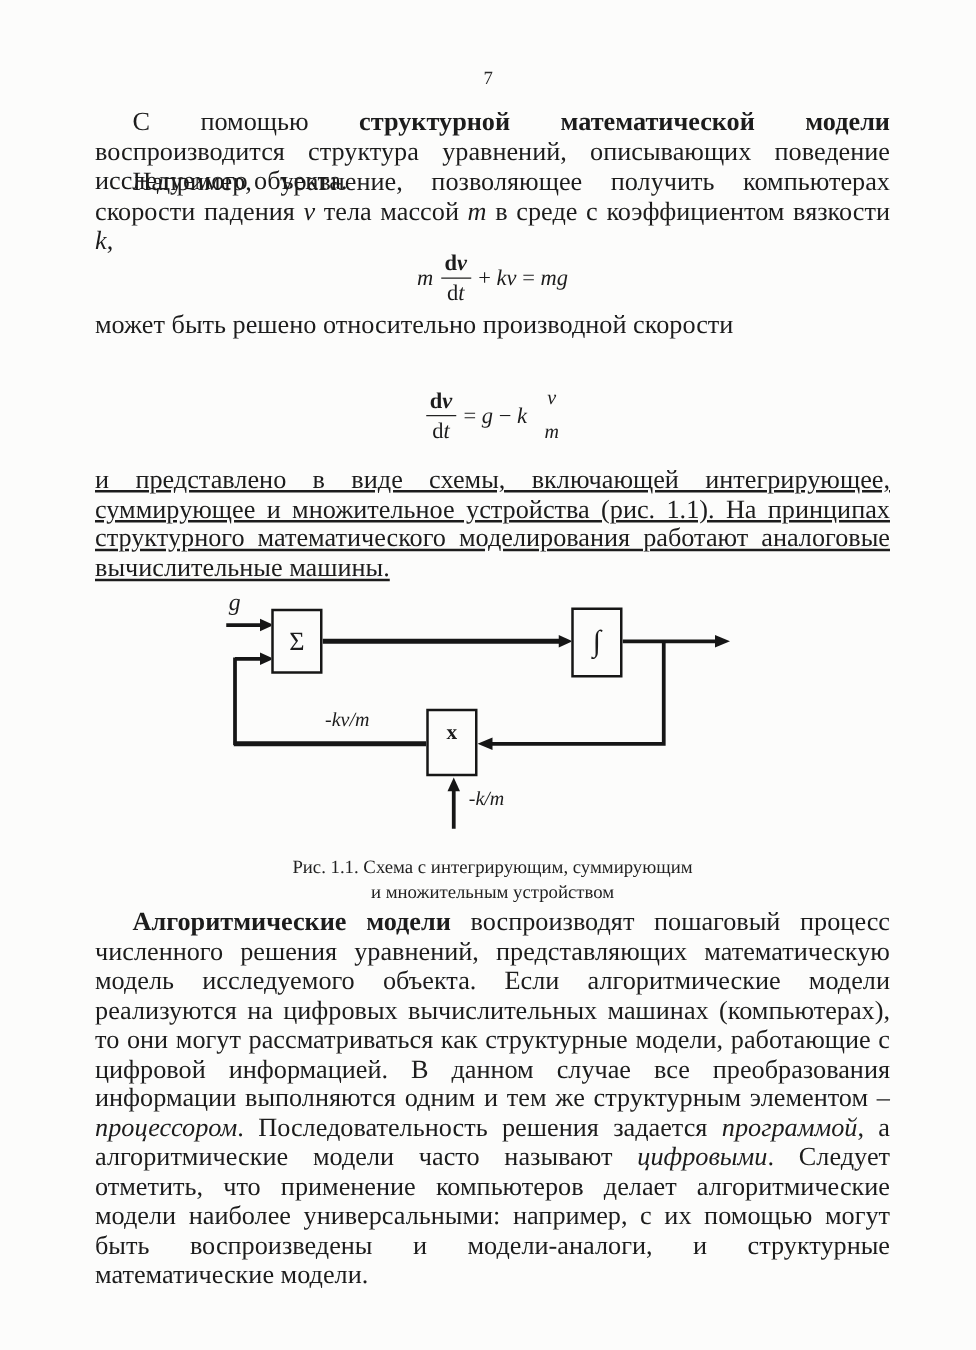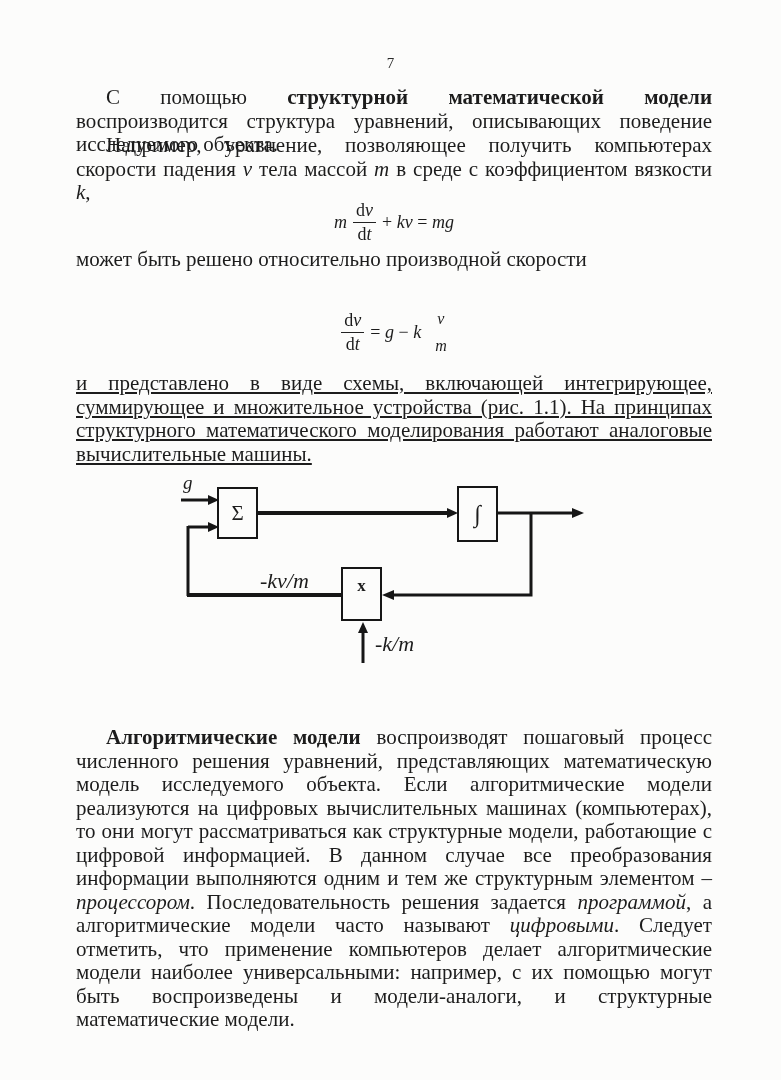--- a/index.html
+++ b/index.html
@@ -30,34 +30,34 @@
   .p5{top:726px;}
   
   .equation{
     position:absolute;left:76px;width:636px;
     display:flex;justify-content:center;align-items:center;
     font-size:18px;gap:6px;
   }
   .eq1{top:196px;height:52px;}
   .eq2{top:303px;height:58px;}
   .frac{display:inline-flex;flex-direction:column;align-items:center;line-height:1.15;}
-  .frac .num{padding:0 3px 1px;border-bottom:1.4px solid #222;}
+  .frac .num{padding:0 3px 1px;border-bottom:1.4px solid #222;font-weight:bold;}
   .frac .den{padding-top:1px;}
   .stack{display:inline-flex;flex-direction:column;align-items:center;row-gap:11px;font-size:16px;line-height:1;margin-left:8px;}
   
   .diagram{position:absolute;top:465px;left:0;width:781px;height:210px;}
   .diagram svg{position:absolute;top:0;left:0;}
   .block{
     position:absolute;border:2px solid #161616;background:#fcfcfb;
     display:flex;justify-content:center;box-sizing:border-box;
   }
   .block-sum{left:217px;top:22px;width:41px;height:52px;align-items:center;font-size:21px;}
   .block-int{left:457px;top:21px;width:41px;height:56px;align-items:center;font-size:24px;}
   .block-mul{left:341px;top:102px;width:41px;height:54px;align-items:flex-start;padding-top:7px;font-size:17px;font-weight:bold;}
-  .dlabel{position:absolute;font-style:italic;font-size:22px;color:#1c1c1c;}
+  .dlabel{position:absolute;font-style:italic;font-size:16px;color:#1c1c1c;}
   .label-g{left:183px;top:7px;font-size:19px;}
   .label-feedback{left:260px;top:103px;}
   .label-gain{left:375px;top:166px;}
   
   .caption{
     position:absolute;top:685px;left:76px;width:636px;
     text-align:center;font-size:15px;line-height:19.5px;color:#222;
   }
 </style>
 </head>
@@ -143,16 +143,20 @@
     </div>
     <div class="block block-mul">
       <span>x</span>
     </div>
 
     <div class="dlabel label-g">g</div>
     <div class="dlabel label-feedback">-kv/m</div>
     <div class="dlabel label-gain">-k/m</div>
   </div>
 
+  <div class="caption">
+    <div>Рис. 1.1. Схема с интегрирующим, суммирующим</div>
+    <div>и множительным устройством</div>
+  </div>
 
   <p class="body-para indent p5"><span class="b">Алгоритмические модели</span><span> воспроизводят пошаговый процесс численного решения уравнений, представляющих математическую модель исследуемого объекта. Если алгоритмические модели реализуются на цифровых вычислительных машинах (компьютерах), то они могут рассматриваться как структурные модели, работающие с цифровой информацией. В данном случае все преобразования информации выполняются одним и тем же структурным элементом – </span><span class="i">процессором</span><span>. Последовательность решения задается </span><span class="i">программой</span><span>, а алгоритмические модели часто называют </span><span class="i">цифровыми</span><span>. Следует отметить, что применение компьютеров делает алгоритмические модели наиболее универсальными: например, с их помощью могут быть воспроизведены и модели-аналоги, и структурные математические модели.</span></p>
 
 </div>
 
 </body></html>

